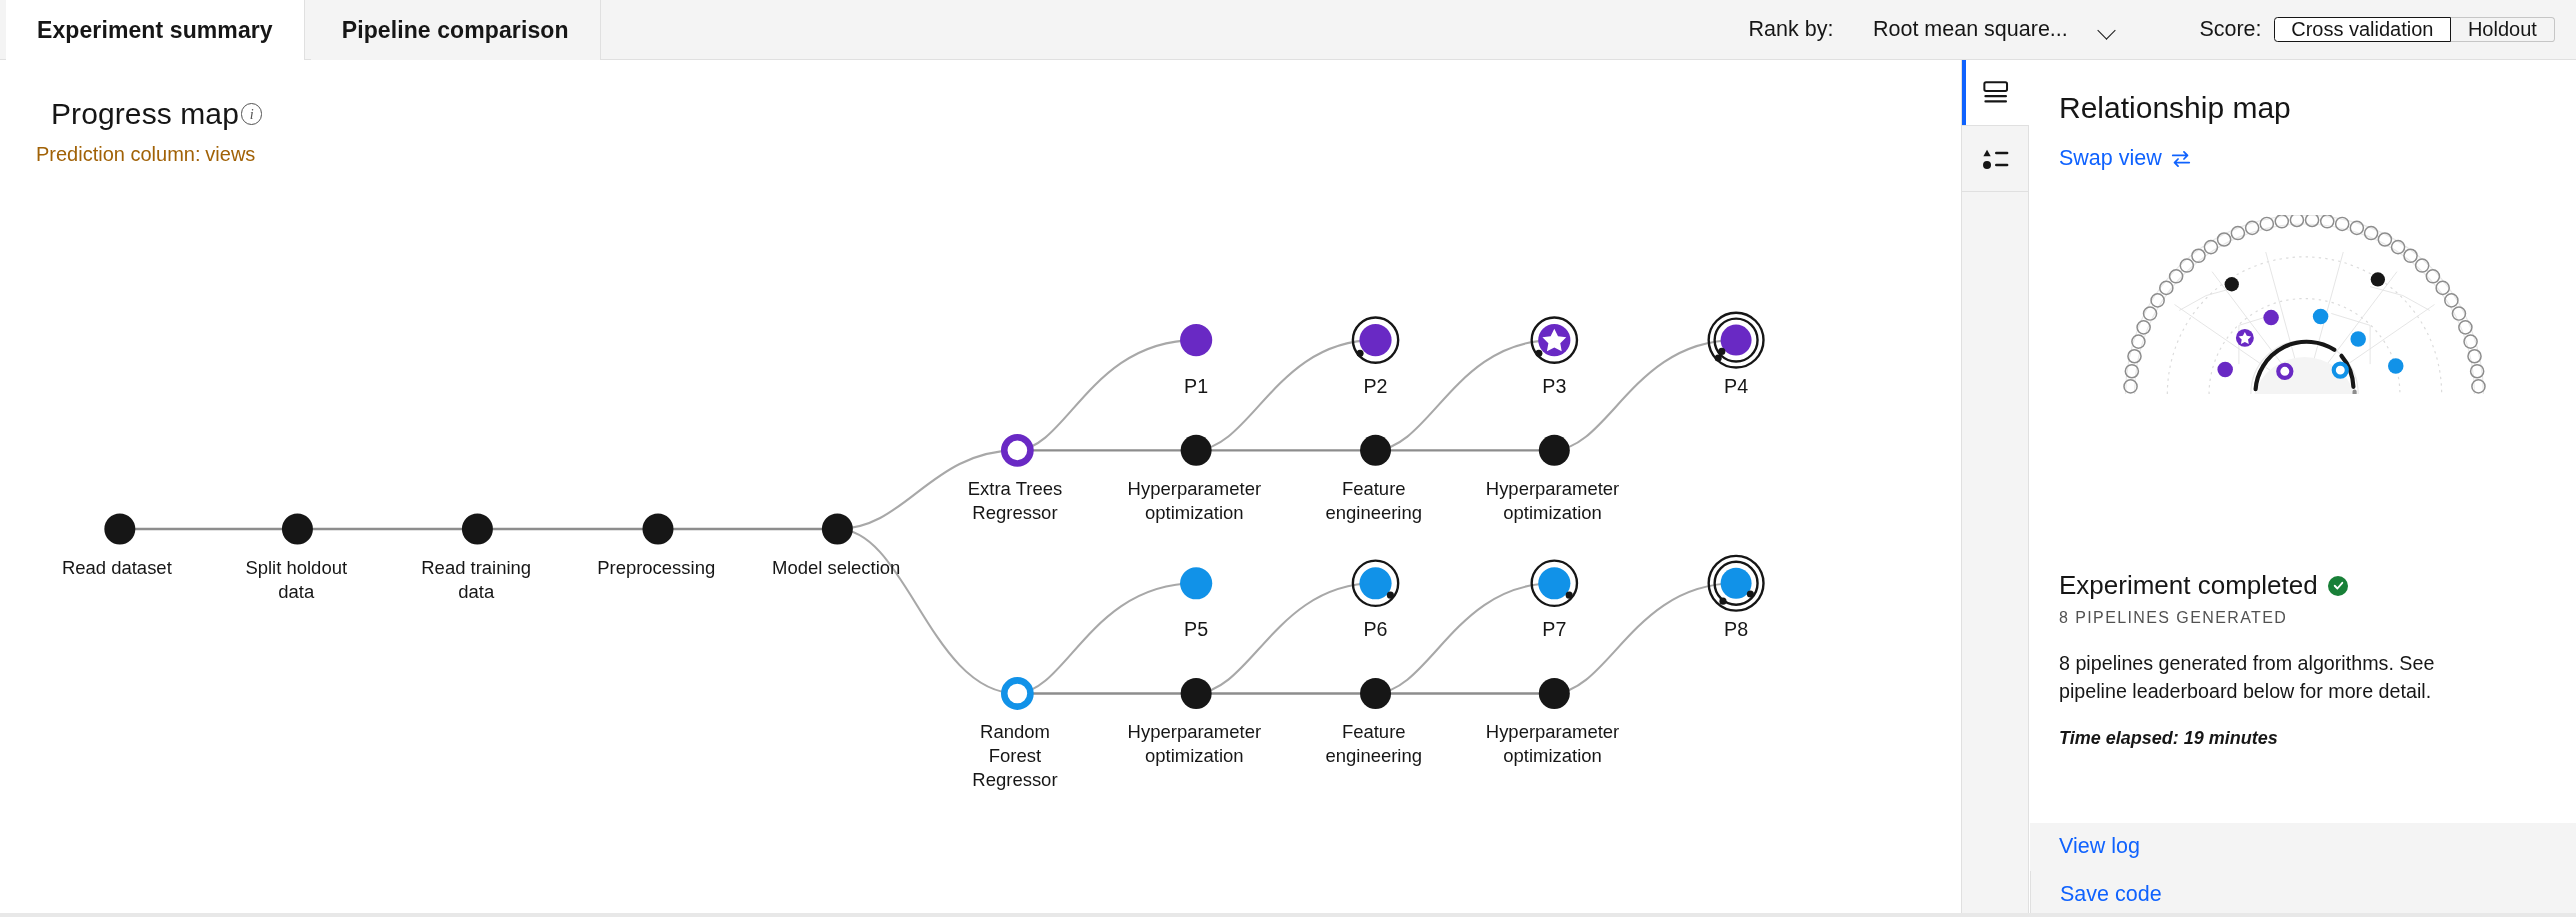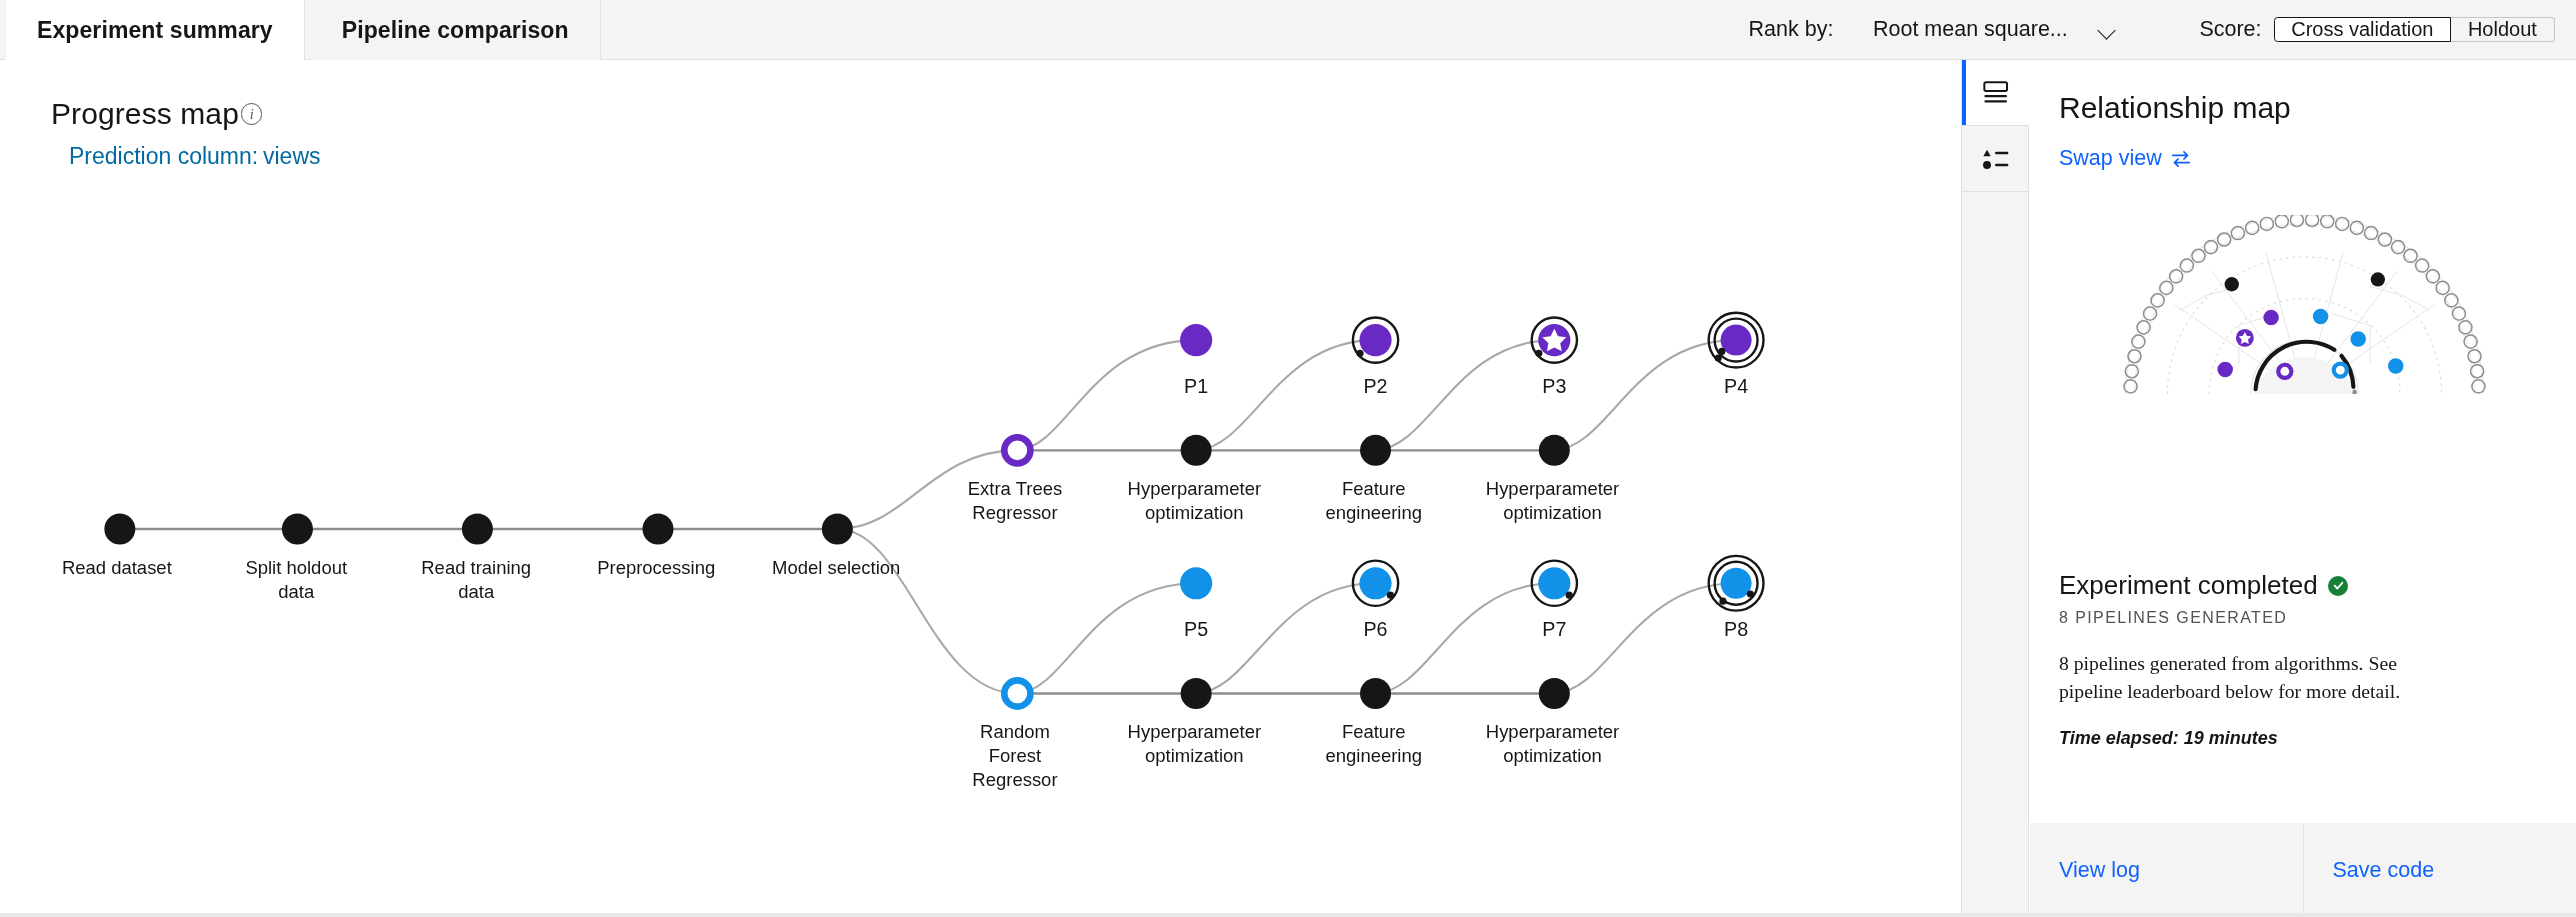--- a/index.html
+++ b/index.html
@@ -64,21 +64,21 @@
     overflow: hidden;
   }
   .pm-title-row { position: absolute; left: 51px; top: 37px; display:flex; align-items:center; gap: 2px;}
   .pm-title { font-size: 30px; font-weight: 400; color: #161616; letter-spacing: 0.1px;}
   .info-icon {
     width: 21.5px; height: 21.5px; border: 1.5px solid #525252; border-radius: 50%;
     display:flex; align-items:center; justify-content:center;
     font-size: 14.3px; font-style: italic; font-family: "Liberation Serif", serif;
     color: #525252; cursor: pointer; line-height: 1;
   }
-  .pm-sub { position:absolute; left:69px; top: 83px; font-size: 23px; color:#0369a1;}
+  .pm-sub { position:absolute; left:36px; top: 83px; font-size: 20px; color:#a16207;}
   .pm-sub .val { margin-left: 4.8px; }
 
   .graph { position:absolute; left:0; top:0; width: 1962px; height: 857px; }
 
   
   .railbar {
     position: absolute; left: 1962px; top: 60px; width: 67px; height: 857px;
     background: #f4f4f4; border-right: 0.6px solid #e0e0e0;
   }
   .rail-btn {
@@ -115,33 +115,33 @@
     display:flex; align-items:center; justify-content:center;
   }
   .check-badge svg { width: 13px; height: 13px; }
 
   .sp-caption {
     position:absolute; left:29px; top: 549px; font-size: 16px; color: #525252;
     letter-spacing: 1.4px; font-weight: 400;
   }
   .sp-body {
     position:absolute; left:29px; top: 590px; width: 405px;
-    font-size: 19.7px; line-height: 1.42; color:#161616;font-family:Liberation Serif, serif;
+    font-size: 19.7px; line-height: 1.42; color:#161616;
   }
   .sp-elapsed {
     position:absolute; left:29px; top: 668px; font-size: 18px;
     font-style: italic; font-weight: 600; color:#161616;
   }
 
   .sp-divider {
     position:absolute; left:0; top: 763px; width: 546px; height: 0.6px; background:#e0e0e0;
   }
   .sp-actions {
     position:absolute; left:0; top: 763px; width: 546px; height: 95px;
-    display:flex; background:#f4f4f4;
+    display:flex; background:#f4f4f4;flex-direction:column;
   }
   .sp-action {
     flex: 1 1 0; display:flex; align-items:center;
     padding-left: 29px; font-size: 21.5px; color:#0f62fe; cursor:pointer;
     background:#f4f4f4;
   }
   .sp-action + .sp-action { border-left: 0.6px solid #e0e0e0; }
 
   .bottom-strip {
     position:absolute; left:0; top:913px; width:2576px; height:4.8px; background:#e8e8e8;

